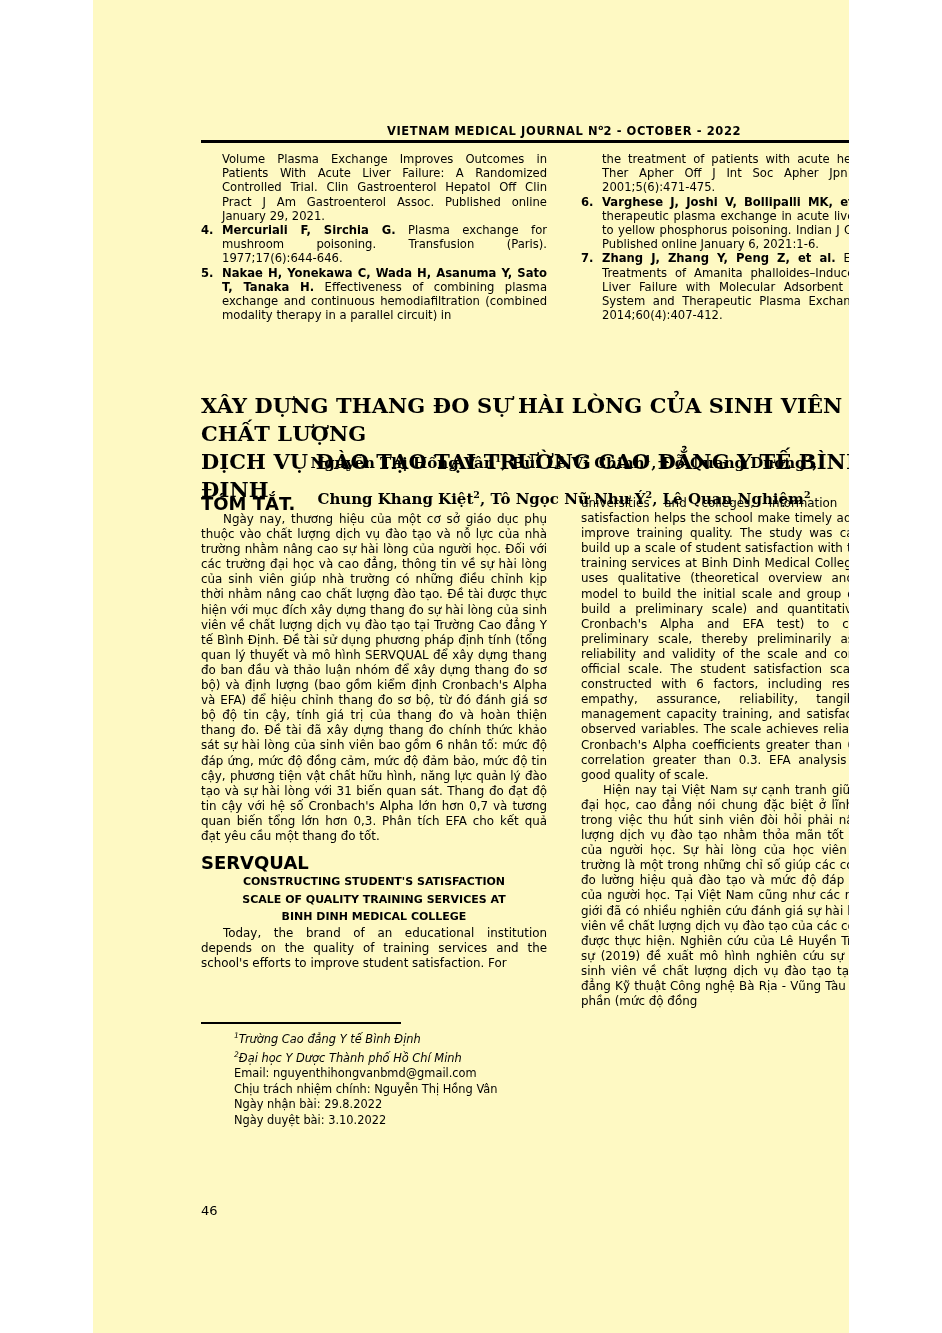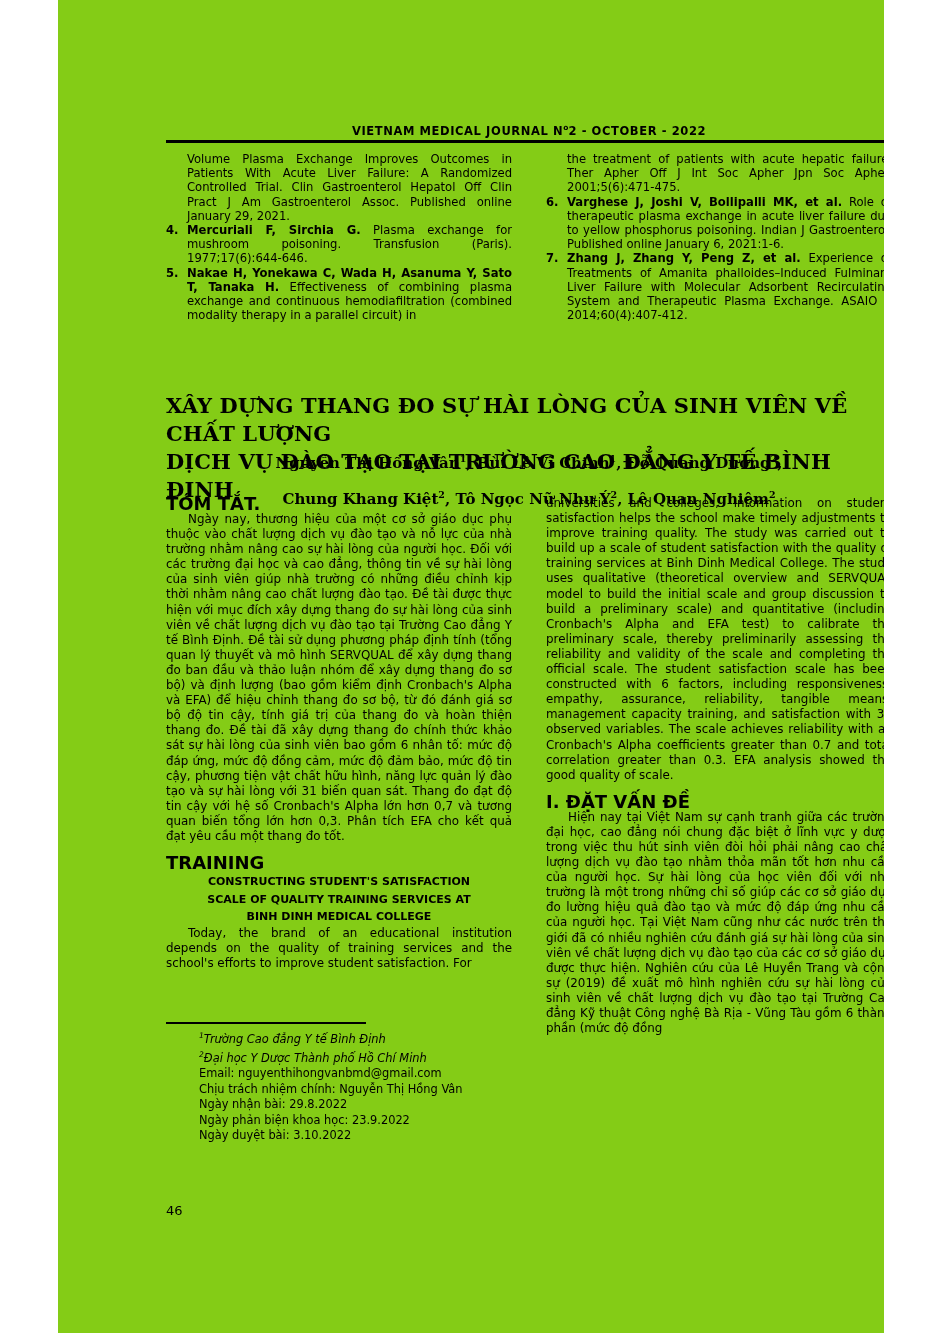--- a/index.html
+++ b/index.html
@@ -7,24 +7,24 @@
     margin: 0;
     padding: 0;
     background: #ffffff;
   }
   body {
     font-family: "DejaVu Sans", sans-serif;
     color: #000000;
   }
   #page {
     position: relative;
-    width: 826px;
+    width: 756px;
     height: 1333px;
     margin: 0 auto;
-    background: #84cc16;
+    background: #fef9c3;
     overflow: hidden;
   }
 
   
   .running-head {
     position: absolute;
     left: 108px;
     top: 123px;
     width: 726px;
     text-align: center;
@@ -222,41 +222,39 @@
   </div>
 
   <div class="authors">
     <span>Nguyễn Thị Hồng Vân</span><sup>1</sup><span>, Bùi Lê Vĩ Chinh</span><sup>1</sup><span>, Đỗ Quang Dương</span><sup>2</sup><span>,</span><br>
     <span>Chung Khang Kiệt</span><sup>2</sup><span>, Tô Ngọc Nữ Như Ý</span><sup>2</sup><span>, Lê Quan Nghiệm</span><sup>2</sup>
   </div>
 
   <div class="body-col left">
     <div class="sec-head">TÓM TẮT.</div>
     <p class="para">Ngày nay, thương hiệu của một cơ sở giáo dục phụ thuộc vào chất lượng dịch vụ đào tạo và nỗ lực của nhà trường nhằm nâng cao sự hài lòng của người học. Đối với các trường đại học và cao đẳng, thông tin về sự hài lòng của sinh viên giúp nhà trường có những điều chỉnh kịp thời nhằm nâng cao chất lượng đào tạo. Đề tài được thực hiện với mục đích xây dựng thang đo sự hài lòng của sinh viên về chất lượng dịch vụ đào tạo tại Trường Cao đẳng Y tế Bình Định. Đề tài sử dụng phương pháp định tính (tổng quan lý thuyết và mô hình SERVQUAL để xây dựng thang đo ban đầu và thảo luận nhóm để xây dựng thang đo sơ bộ) và định lượng (bao gồm kiểm định Cronbach's Alpha và EFA) để hiệu chỉnh thang đo sơ bộ, từ đó đánh giá sơ bộ độ tin cậy, tính giá trị của thang đo và hoàn thiện thang đo. Đề tài đã xây dựng thang đo chính thức khảo sát sự hài lòng của sinh viên bao gồm 6 nhân tố: mức độ đáp ứng, mức độ đồng cảm, mức độ đảm bảo, mức độ tin cậy, phương tiện vật chất hữu hình, năng lực quản lý đào tạo và sự hài lòng với 31 biến quan sát. Thang đo đạt độ tin cậy với hệ số Cronbach's Alpha lớn hơn 0,7 và tương quan biến tổng lớn hơn 0,3. Phân tích EFA cho kết quả đạt yêu cầu một thang đo tốt.</p>
-    <div class="sec-head spaced">TRAINING</div>
+    <div class="sec-head spaced">SERVQUAL</div>
     <div class="en-title">
       <span>CONSTRUCTING STUDENT'S SATISFACTION</span><br>
       <span>SCALE OF QUALITY TRAINING SERVICES AT</span><br>
       <span>BINH DINH MEDICAL COLLEGE</span>
     </div>
     <p class="para">Today, the brand of an educational institution depends on the quality of training services and the school's efforts to improve student satisfaction. For</p>
   </div>
 
   <div class="body-col right">
     <p class="para noindent">universities and colleges, information on student satisfaction helps the school make timely adjustments to improve training quality. The study was carried out to build up a scale of student satisfaction with the quality of training services at Binh Dinh Medical College. The study uses qualitative (theoretical overview and SERVQUAL model to build the initial scale and group discussion to build a preliminary scale) and quantitative (including Cronbach's Alpha and EFA test) to calibrate the preliminary scale, thereby preliminarily assessing the reliability and validity of the scale and completing the official scale. The student satisfaction scale has been constructed with 6 factors, including responsiveness, empathy, assurance, reliability, tangible means, management capacity training, and satisfaction with 31 observed variables. The scale achieves reliability with all Cronbach's Alpha coefficients greater than 0.7 and total correlation greater than 0.3. EFA analysis showed the good quality of scale.</p>
-    <div class="sec-head spaced">I. ĐẶT VẤN ĐỀ</div>
     <p class="para">Hiện nay tại Việt Nam sự cạnh tranh giữa các trường đại học, cao đẳng nói chung đặc biệt ở lĩnh vực y dược trong việc thu hút sinh viên đòi hỏi phải nâng cao chất lượng dịch vụ đào tạo nhằm thỏa mãn tốt hơn nhu cầu của người học. Sự hài lòng của học viên đối với nhà trường là một trong những chỉ số giúp các cơ sở giáo dục đo lường hiệu quả đào tạo và mức độ đáp ứng nhu cầu của người học. Tại Việt Nam cũng như các nước trên thế giới đã có nhiều nghiên cứu đánh giá sự hài lòng của sinh viên về chất lượng dịch vụ đào tạo của các cơ sở giáo dục được thực hiện. Nghiên cứu của Lê Huyền Trang và cộng sự (2019) đề xuất mô hình nghiên cứu sự hài lòng của sinh viên về chất lượng dịch vụ đào tạo tại Trường Cao đẳng Kỹ thuật Công nghệ Bà Rịa - Vũng Tàu gồm 6 thành phần (mức độ đồng</p>
   </div>
 
   <div class="foot-rule"></div>
   <div class="footnotes">
     <div class="aff"><sup>1</sup><span>Trường Cao đẳng Y tế Bình Định</span></div>
     <div class="aff"><sup>2</sup><span>Đại học Y Dược Thành phố Hồ Chí Minh</span></div>
     <div>Email: nguyenthihongvanbmd@gmail.com</div>
     <div>Chịu trách nhiệm chính: Nguyễn Thị Hồng Vân</div>
     <div>Ngày nhận bài: 29.8.2022</div>
-    <div>Ngày phản biện khoa học: 23.9.2022</div>
     <div>Ngày duyệt bài: 3.10.2022</div>
   </div>
 
   <div class="page-number">46</div>
 
 </div>
 
 </body></html>

